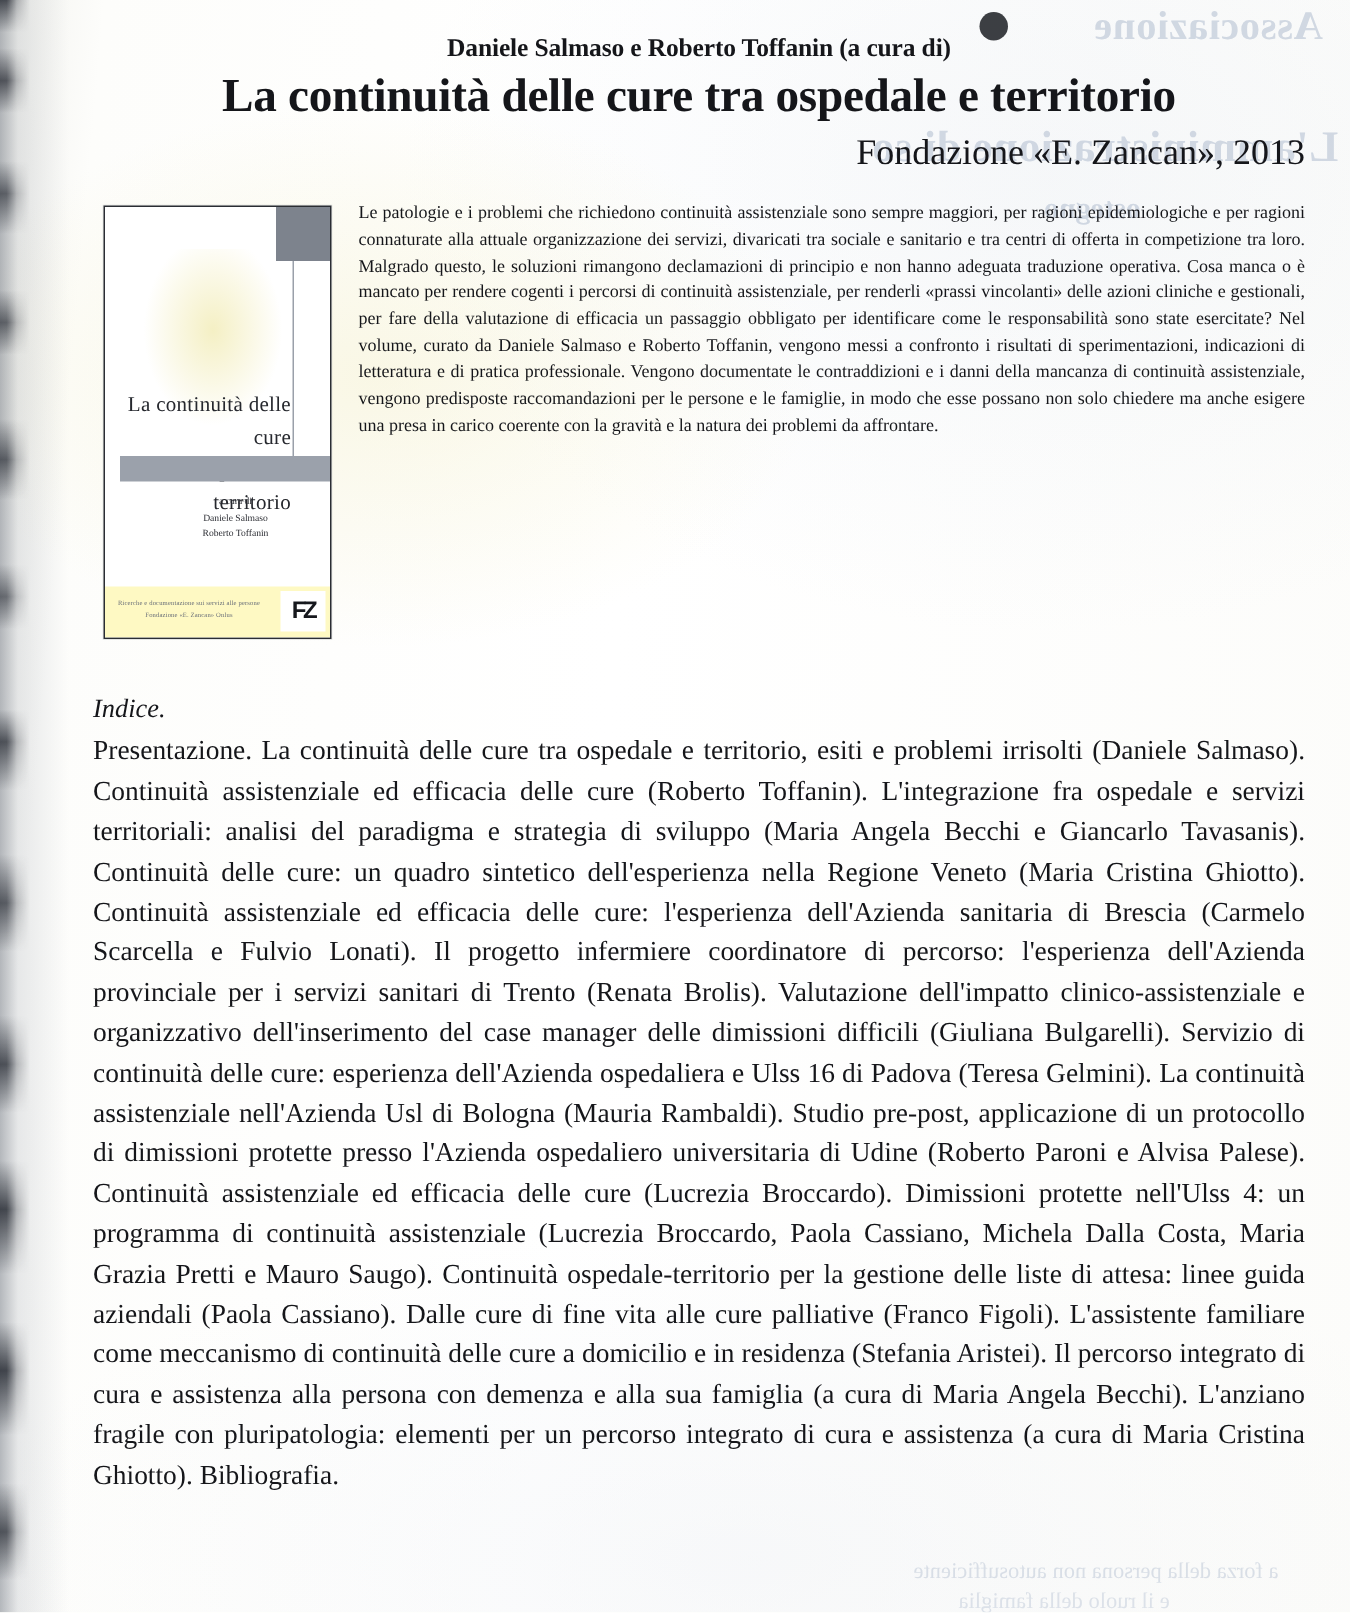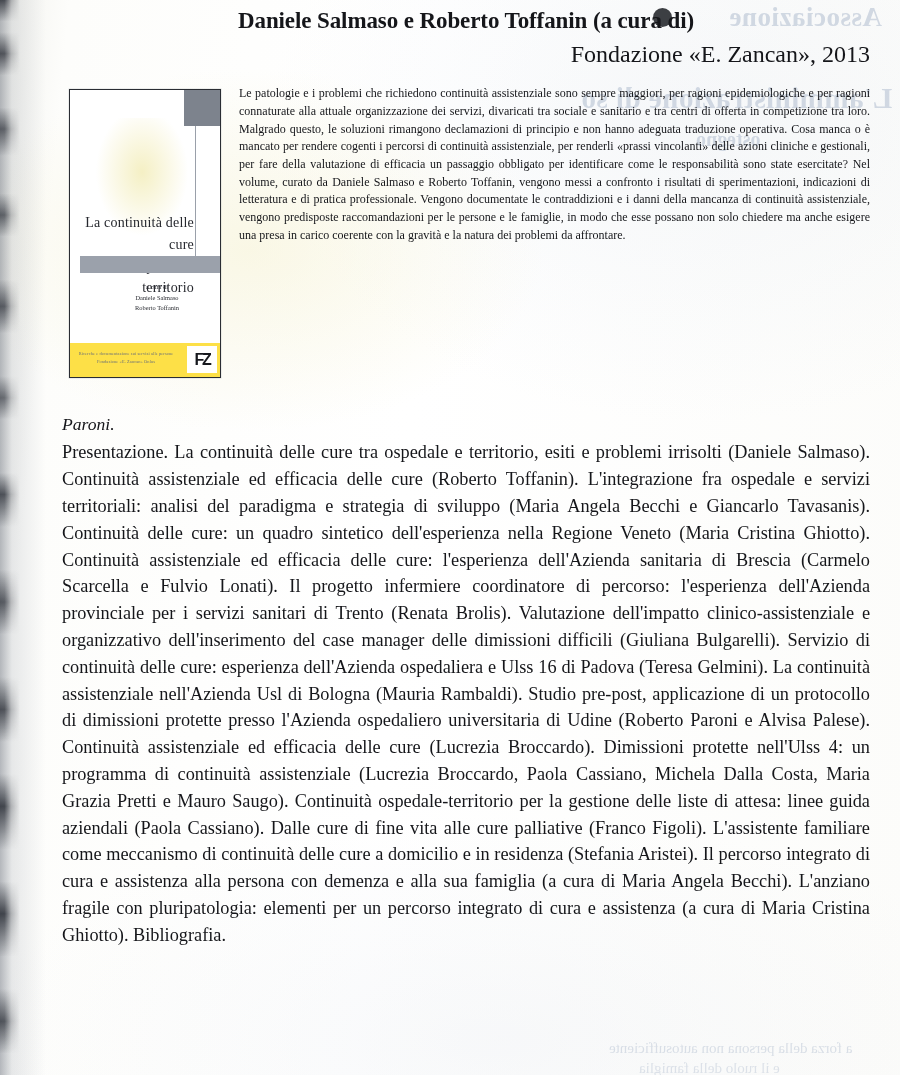--- a/index.html
+++ b/index.html
@@ -100,25 +100,25 @@
   }
 
   
   .content {
     position: relative;
     z-index: 3;
     padding: 0 30px 0 62px;
   }
 
   .authors {
-    font-size: 23px;
+    font-size: 17px;
     font-weight: bold;
     letter-spacing: -0.1px;
     margin: 0;
-    padding-top: 8px;
+    padding-top: 22px;
     text-align: center;
     line-height: 1.12;
   }
   .book-title {
     font-size: 31.5px;
     font-weight: bold;
     letter-spacing: -0.2px;
     margin: 6px 0 0 0;
     line-height: 1.1;
     text-align: center;
@@ -185,21 +185,21 @@
     font-size: 6.4px;
     line-height: 1.62;
     color: #2b2d33;
     width: 74px;
   }
   .cover-footer {
     position: absolute;
     left: 0; right: 0;
     bottom: 0;
     height: 34px;
-    background: #fde047;
+    background: #fef9c3;
   }
   .cover-footer-text {
     position: absolute;
     left: 8px;
     top: 7px;
     width: 96px;
     text-align: center;
     font-size: 4.4px;
     line-height: 1.7;
     color: #6a7079;
@@ -270,20 +270,21 @@
   <div class="bleed-dot"></div>
   <div class="bleed bleed-assoc">Associazione</div>
   <div class="bleed bleed-ammin">L'amministrazione di so</div>
   <div class="bleed bleed-sub">ostegno</div>
   <div class="bleed bleed-bottom">a forza della persona non autosufficiente</div>
   <div class="bleed bleed-bottom2">e il ruolo della famiglia</div>
 
   <div class="content">
 
     <div class="authors">Daniele Salmaso e Roberto Toffanin (a cura di)</div>
+    <div class="book-title">La continuità delle cure tra ospedale e territorio</div>
     <div class="publisher">Fondazione «E. Zancan», 2013</div>
 
     <div class="cover">
       <div class="cover-stain"></div>
       <div class="cover-rule"></div>
       <div class="cover-sq"></div>
       <div class="cover-title">
         <div>La continuità delle cure</div>
         <div>tra ospedale e territorio</div>
       </div>
@@ -299,17 +300,17 @@
           <div>Fondazione «E. Zancan» Onlus</div>
         </div>
         <div class="cover-logo-ticks"></div>
         <div class="cover-logo">FZ</div>
       </div>
     </div>
 
     <div class="abstract">Le patologie e i problemi che richiedono continuità assistenziale sono sempre maggiori, per ragioni epidemiologiche e per ragioni connaturate alla attuale organizzazione dei servizi, divaricati tra sociale e sanitario e tra centri di offerta in competizione tra loro. Malgrado questo, le soluzioni rimangono declamazioni di principio e non hanno adeguata traduzione operativa. Cosa manca o è mancato per rendere cogenti i percorsi di continuità assistenziale, per renderli «prassi vincolanti» delle azioni cliniche e gestionali, per fare della valutazione di efficacia un passaggio obbligato per identificare come le responsabilità sono state esercitate? Nel volume, curato da Daniele Salmaso e Roberto Toffanin, vengono messi a confronto i risultati di sperimentazioni, indicazioni di letteratura e di pratica professionale. Vengono documentate le contraddizioni e i danni della mancanza di continuità assistenziale, vengono predisposte raccomandazioni per le persone e le famiglie, in modo che esse possano non solo chiedere ma anche esigere una presa in carico coerente con la gravità e la natura dei problemi da affrontare.</div>
     <div class="clear"></div>
 
-    <div class="indice-label">Paroni.</div>
+    <div class="indice-label">Indice.</div>
     <div class="indice-body">Presentazione. La continuità delle cure tra ospedale e territorio, esiti e problemi irrisolti (Daniele Salmaso). Continuità assistenziale ed efficacia delle cure (Roberto Toffanin). L'integrazione fra ospedale e servizi territoriali: analisi del paradigma e strategia di sviluppo (Maria Angela Becchi e Giancarlo Tavasanis). Continuità delle cure: un quadro sintetico dell'esperienza nella Regione Veneto (Maria Cristina Ghiotto). Continuità assistenziale ed efficacia delle cure: l'esperienza dell'Azienda sanitaria di Brescia (Carmelo Scarcella e Fulvio Lonati). Il progetto infermiere coordinatore di percorso: l'esperienza dell'Azienda provinciale per i servizi sanitari di Trento (Renata Brolis). Valutazione dell'impatto clinico-assistenziale e organizzativo dell'inserimento del case manager delle dimissioni difficili (Giuliana Bulgarelli). Servizio di continuità delle cure: esperienza dell'Azienda ospedaliera e Ulss 16 di Padova (Teresa Gelmini). La continuità assistenziale nell'Azienda Usl di Bologna (Mauria Rambaldi). Studio pre-post, applicazione di un protocollo di dimissioni protette presso l'Azienda ospedaliero universitaria di Udine (Roberto Paroni e Alvisa Palese). Continuità assistenziale ed efficacia delle cure (Lucrezia Broccardo). Dimissioni protette nell'Ulss 4: un programma di continuità assistenziale (Lucrezia Broccardo, Paola Cassiano, Michela Dalla Costa, Maria Grazia Pretti e Mauro Saugo). Continuità ospedale-territorio per la gestione delle liste di attesa: linee guida aziendali (Paola Cassiano). Dalle cure di fine vita alle cure palliative (Franco Figoli). L'assistente familiare come meccanismo di continuità delle cure a domicilio e in residenza (Stefania Aristei). Il percorso integrato di cura e assistenza alla persona con demenza e alla sua famiglia (a cura di Maria Angela Becchi). L'anziano fragile con pluripatologia: elementi per un percorso integrato di cura e assistenza (a cura di Maria Cristina Ghiotto). Bibliografia.</div>
 
   </div>
 </div>
 
 </body></html>

